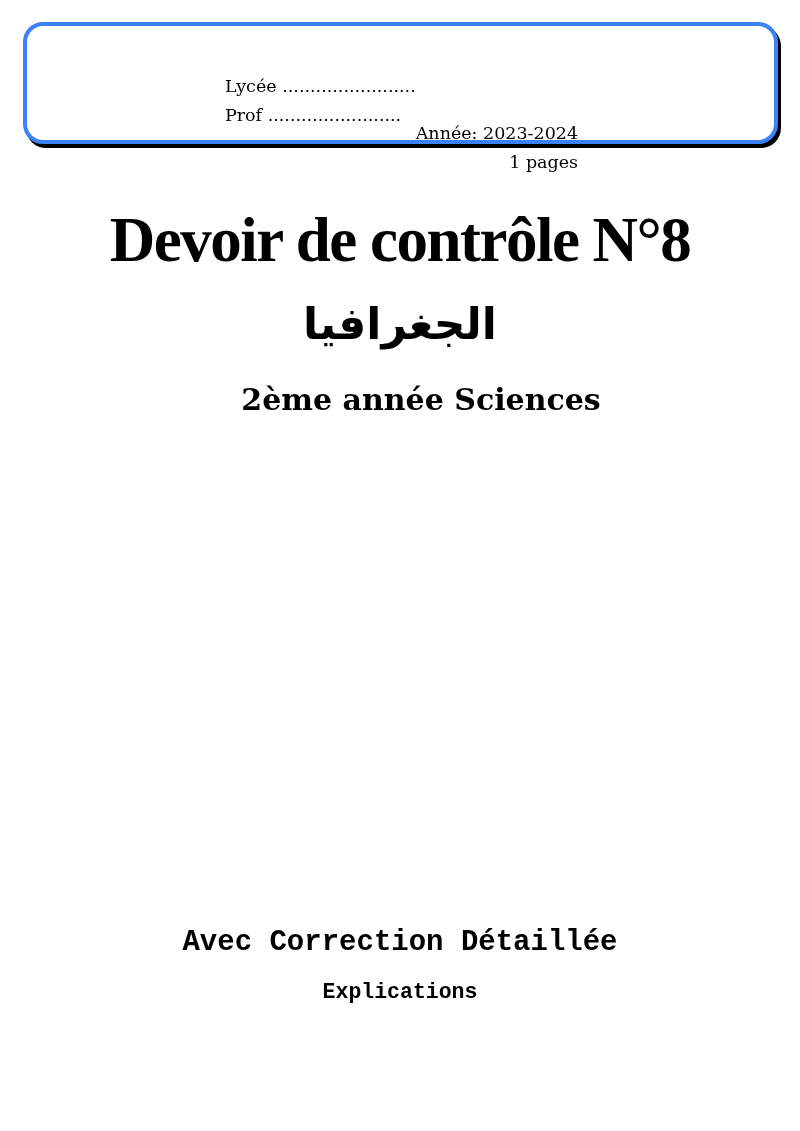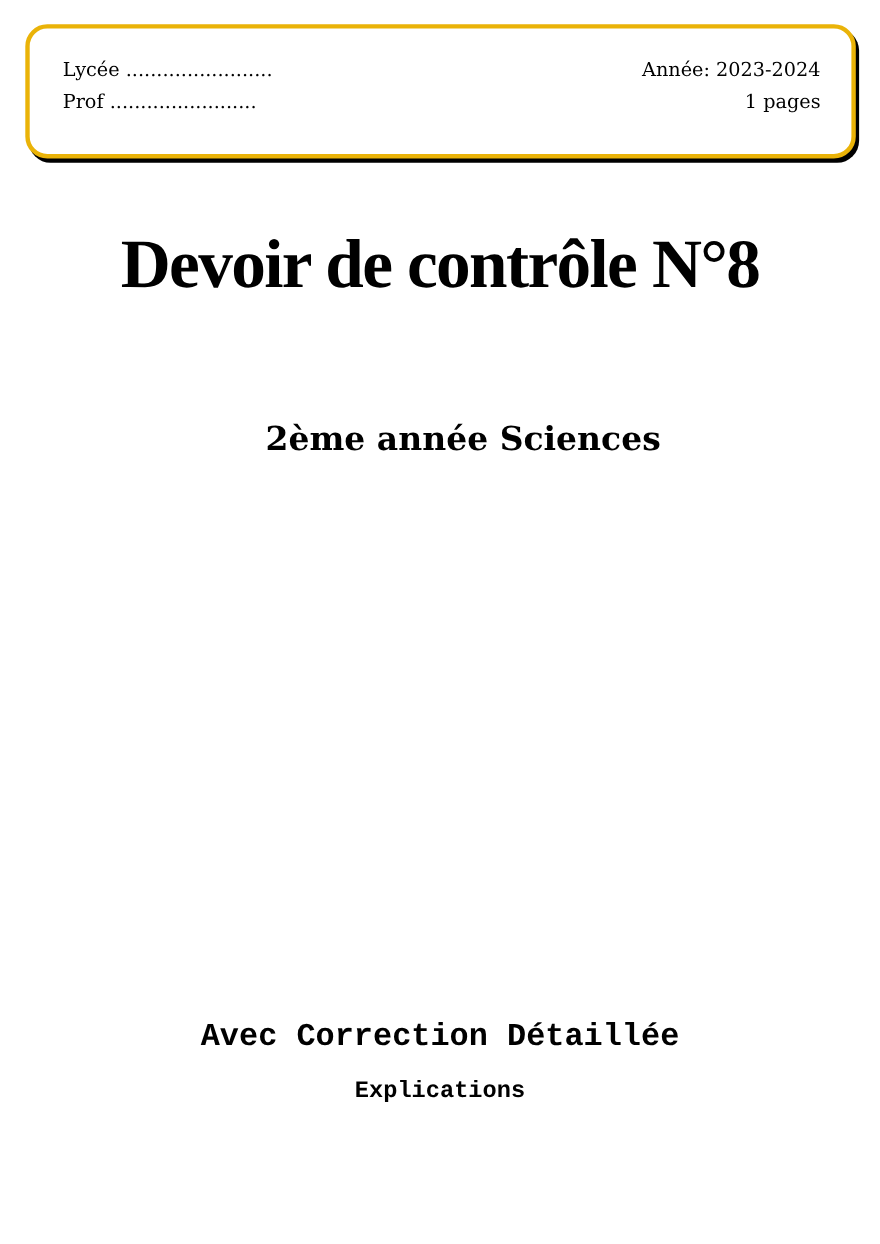--- a/index.html
+++ b/index.html
@@ -14,32 +14,32 @@
     color: #000000;
   }
 
   
   .info-box {
     position: absolute;
     left: 23px;
     top: 22px;
     width: 755px;
     height: 122px;
-    border: 4px solid #eab308;
+    border: 4px solid #3b82f6;
     border-radius: 20px;
     box-shadow: 3px 4px 0 0 #000000;
     background: #ffffff;
     display: flex;
-    justify-content: space-between;
-    padding: 24px 28px 0 30px;
+    justify-content: center;
+    padding: 46px 28px 0 30px;
     font-size: 17.5px;
     line-height: 29px;
   }
   .info-left  { text-align: left; }
-  .info-right { text-align: right; }
+  .info-right { text-align: right; margin-top: 47px; }
 
   
   .main-title {
     position: absolute;
     top: 206px;
     left: 0;
     width: 100%;
     text-align: center;
     font-family: "Liberation Serif", serif;
     font-weight: 700;
@@ -99,20 +99,21 @@
       <div>Prof ........................</div>
     </div>
     <div class="info-right">
       <div>Année: 2023-2024</div>
       <div>1 pages</div>
     </div>
   </div>
 
   <h1 class="main-title">Devoir de contrôle N°8</h1>
 
+  <div class="arabic-title">الجغرافيا</div>
 
   <div class="grade-level">2ème année Sciences</div>
 
   <div class="footer-line l1">Avec Correction Détaillée</div>
 
   <div class="footer-line l2">Explications</div>
 
 
 
 </div>

